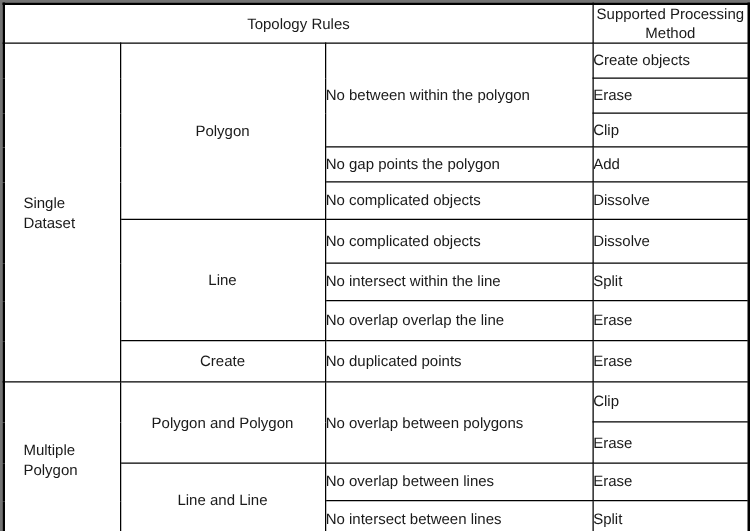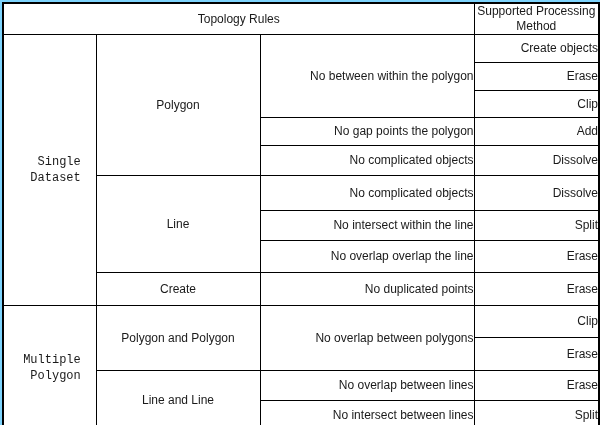--- a/index.html
+++ b/index.html
@@ -9,54 +9,53 @@
     width: 600px;
     height: 425px;
     font-family: "Liberation Sans", sans-serif;
     color: #1a1a1a;
   }
   .page {
     width: 600px;
     height: 425px;
     box-sizing: border-box;
     padding: 2px;
-    background: #7dd3fc;
+    background: #737373;
   }
   table.topo {
     border-collapse: collapse;
     table-layout: fixed;
     width: 596px;
     border: 2px solid #000000;
     background: #ffffff;
   }
   table.topo td {
     border: 1px solid #000000;
     font-size: 12px;
     line-height: 15px;
     color: #1a1a1a;
     vertical-align: middle;
     padding: 0;
     overflow: hidden;
     background: #ffffff;
   }
   td.c-center { text-align: center; }
-  td.c-left   { text-align: right; padding-left: 7px; }
+  td.c-left   { text-align: left; padding-left: 7px; }
   td.hdr-method {
     text-align: center;
     line-height: 13px;
     vertical-align: top;
     padding-top: 1px;
     margin-top: 12px;
   }
   .wrap-narrow {
     display: inline-block;
     width: 62px;
     line-height: 16px;
-    text-align: right;
-    font-family: Liberation Mono, monospace;
+    text-align: left;
   }
 </style>
 </head>
 <body>
 
 <div class="page">
   <table class="topo">
     <colgroup>
       <col style="width:93px">
       <col style="width:164px">

